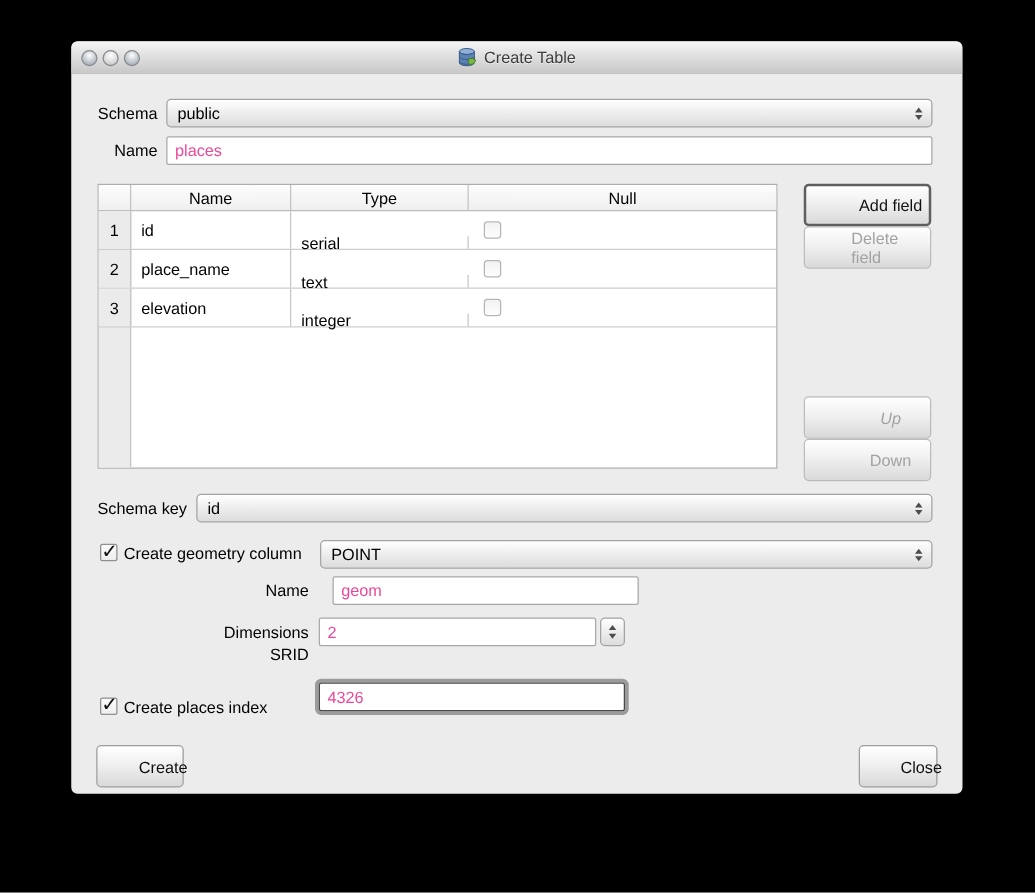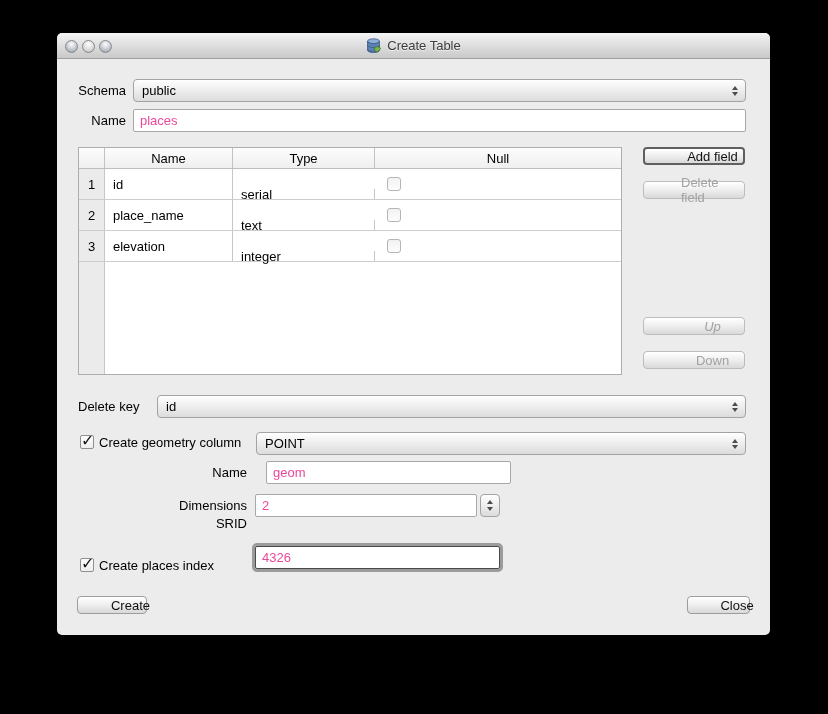--- a/index.html
+++ b/index.html
@@ -75,21 +75,21 @@
   .grow .num { width:26px; flex:none; display:flex; align-items:center; justify-content:center; background:#ebebeb; border-right:1px solid #c6c6c6; }
   .grow .c1 { width:128px; flex:none; border-right:1px solid #c6c6c6; display:flex; align-items:center; padding-left:8px; }
   .grow .c2 { width:142px; flex:none; border-right:1px solid #c6c6c6; display:flex; align-items:center; padding-left:8px;margin-top:20px; }
   .grow .c3 { flex:1; display:flex; align-items:center; padding-left:12px; }
   .nullbox {
     width:14px; height:14px; border:1px solid #b5b5b5; border-radius:3px;
     background:linear-gradient(#f2f2f2,#fdfdfd);
   }
 
   .btn {
-    position:absolute; height:18px; border:1px solid #9d9d9d; border-radius:4px;
+    position:absolute; height:34px; border:1px solid #9d9d9d; border-radius:4px;
     background:linear-gradient(#ffffff,#f0f0f0 45%,#d9d9d9);
     box-shadow:inset 0 1px 0 #fff;
     display:flex; align-items:center; justify-content:center;
     font-size:13px; color:#111; cursor:default;padding-left:37px;
   }
   .btn.default { border:2px solid #5f5f5f; }
   .btn.disabled { color:#a2a2a2; border-color:#bcbcbc; }
 
   .checkbox {
     position:absolute; width:14px; height:14px; border:1px solid #8f8f8f; border-radius:2px;
@@ -177,21 +177,21 @@
           <span class="nullbox"></span>
         </div>
     </div>
   </div>
 
   <div class="btn default" style="left:586px; top:114px; width:102px;">Add field</div>
   <div class="btn disabled" style="left:586px; top:148px; width:102px;">Delete field</div>
   <div class="btn disabled" style="left:586px; top:284px; width:102px;font-style:italic;">Up</div>
   <div class="btn disabled" style="left:586px; top:318px; width:102px;">Down</div>
 
-  <div class="label" style="left:21px; top:366px; width:78px;">Delete key</div>
+  <div class="label" style="left:21px; top:366px; width:78px;">Schema key</div>
   <div class="combo" style="left:100px; top:362px; width:589px;">
     <span>id</span>
     <span class="arrows">
         <span class="tri-up"></span>
         <span class="tri-dn"></span>
       </span>
   </div>
 
   <span class="checkbox checked" style="left:23px; top:402px;"></span>
   <div class="label" style="left:42px; top:402px; width:152px;">Create geometry column</div>

